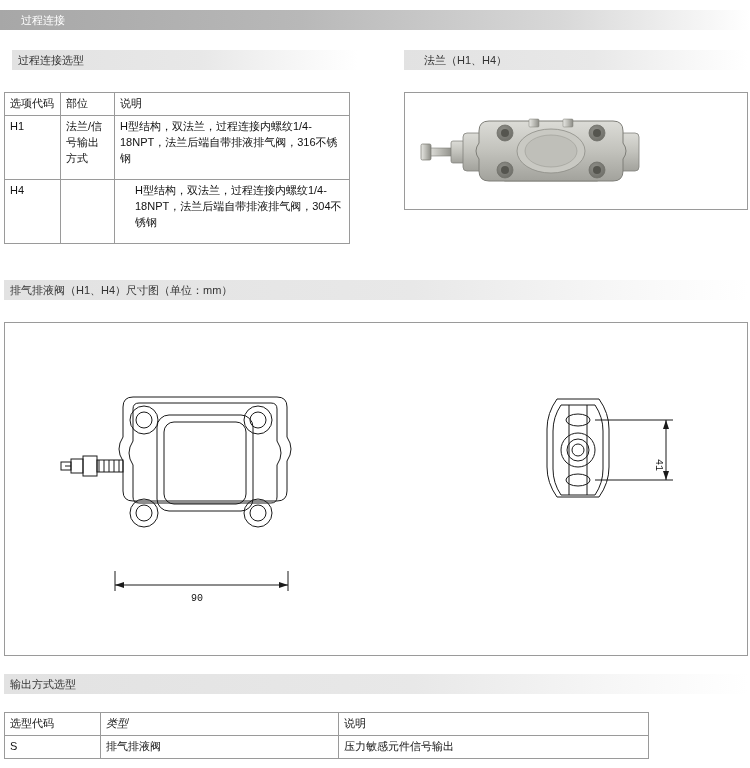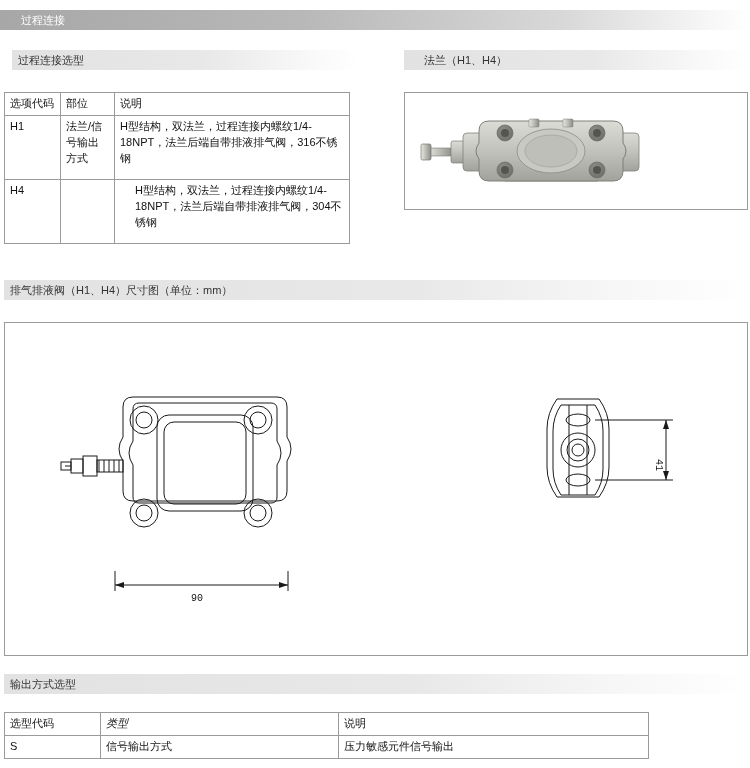--- a/index.html
+++ b/index.html
@@ -220,19 +220,19 @@
 
   <table class="abs tbl" style="left:4px; top:712px; width:645px;">
     <tbody>
         <tr>
       <td style="width:96px;">选型代码</td>
       <td style="width:238px;font-style:italic;">类型</td>
       <td>说明</td>
     </tr>
     <tr>
       <td>S</td>
-      <td>信号输出方式</td>
+      <td>排气排液阀</td>
       <td>压力敏感元件信号输出</td>
     </tr>
   </tbody>
     </table>
 
 </div>
 
 </body></html>

